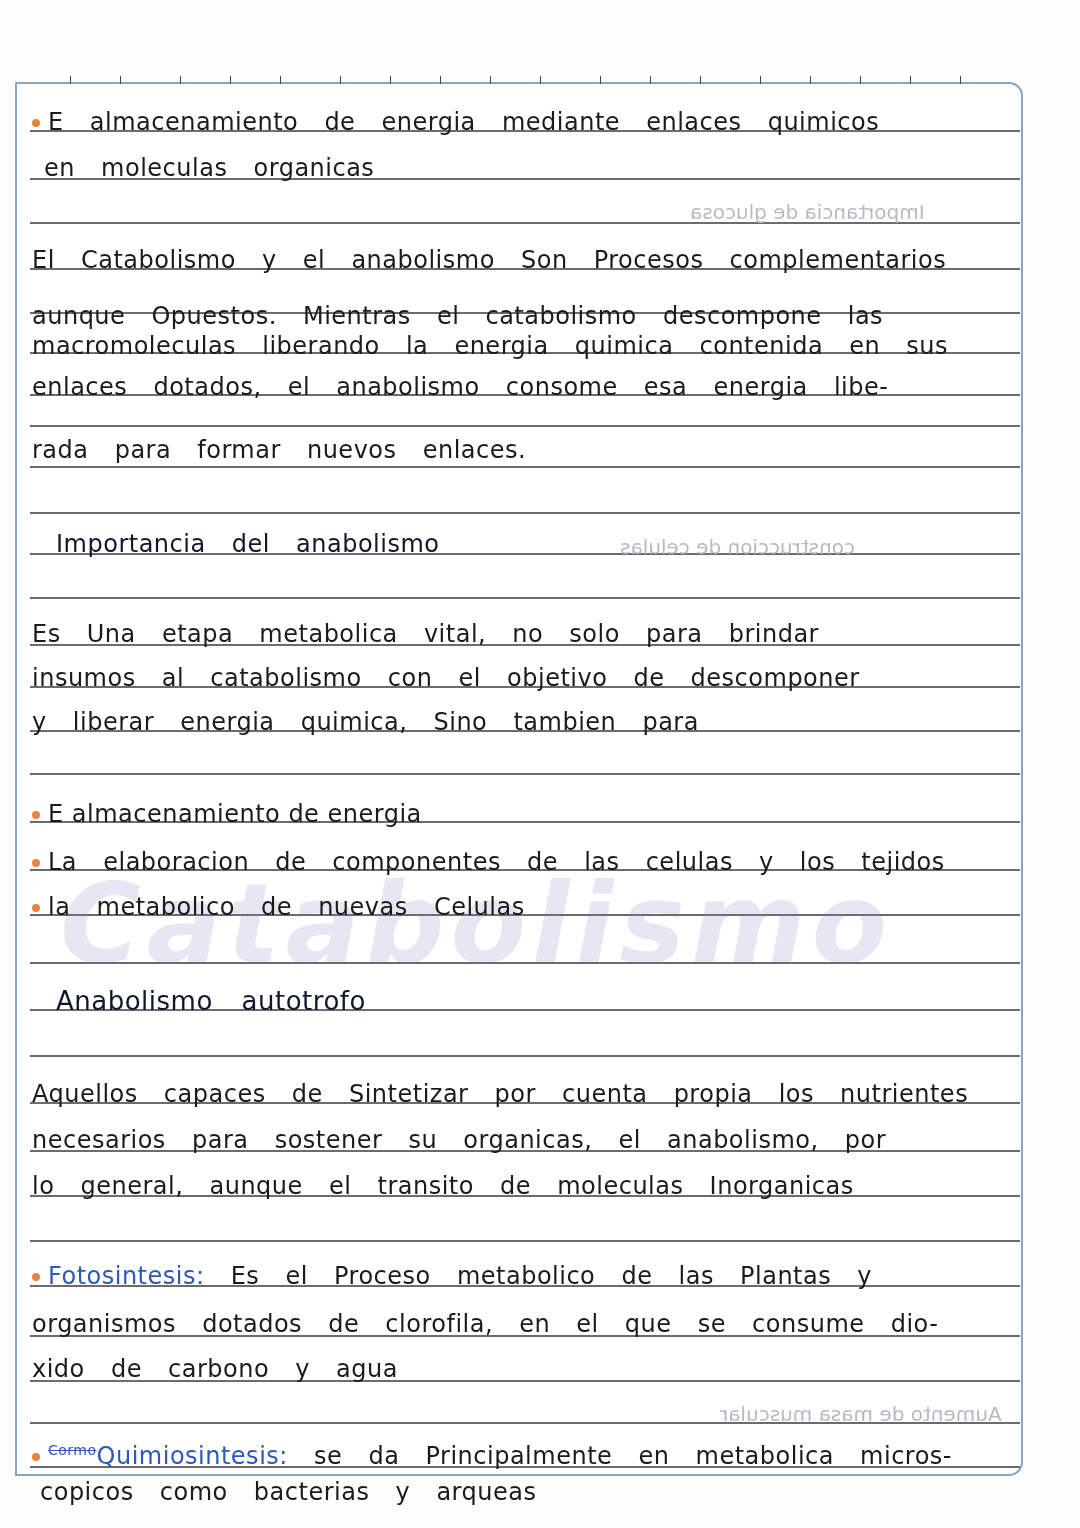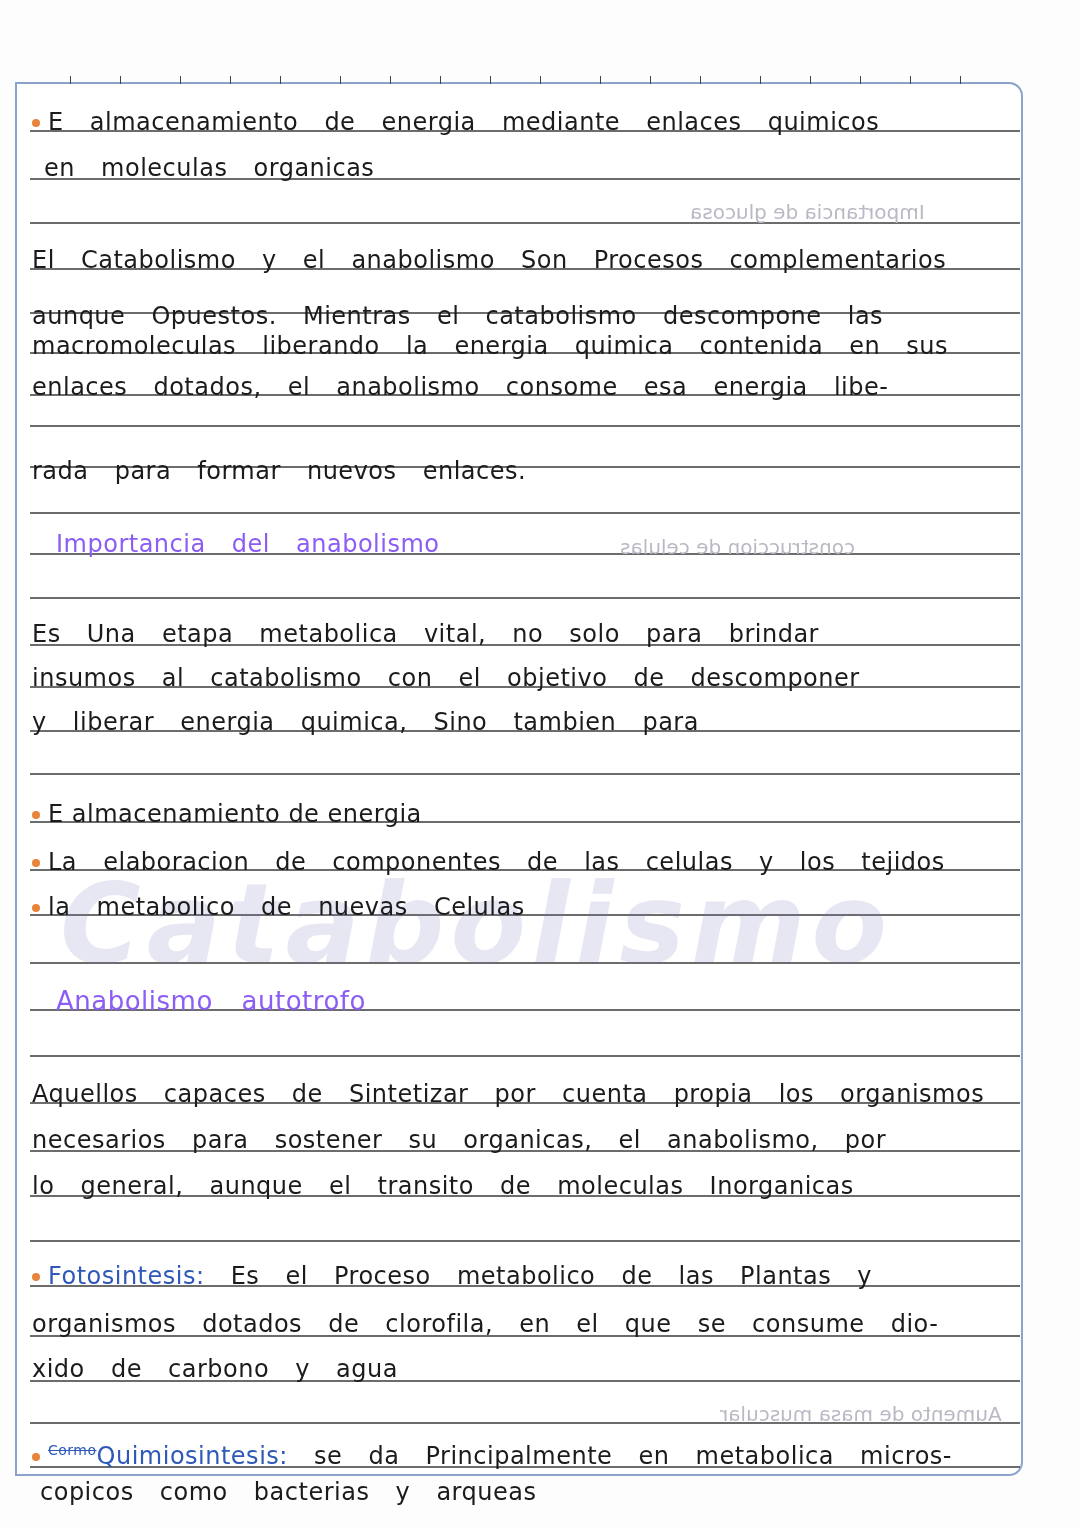--- a/index.html
+++ b/index.html
@@ -21,21 +21,21 @@
   .tick { position:absolute; top:0; width:1px; height:8px; background:#444; }
   .rule {
     position:absolute; left:30px; width:990px; height:2px; background:#3b3b3b; opacity:.75;
   }
   .line {
     position:absolute; left:32px; white-space:nowrap;
     font-size:24px; color:#1b1b1b; letter-spacing:0.5px;
   }
   .line.wide { word-spacing:18px; }
   .bullet { display:inline-block; width:8px; height:8px; border-radius:50%; background:#e8833a; margin-right:8px; vertical-align:middle; }
-  .heading-purple { color:#8b5cf6; }
+  .heading-purple { color:#0f172a; }
   .heading-blue { color:#2f59b8; }
   .faint {
     position:absolute; color:#b9b9c5; font-size:20px; white-space:nowrap; transform:scaleX(-1);
   }
   .watermark {
     position:absolute; color:rgba(120,120,190,0.18); font-size:110px; font-weight:bold; white-space:nowrap;
     letter-spacing:6px;
     font-style:italic;
   }
 </style>
@@ -108,39 +108,39 @@
 
 <div class="line wide" style="top:108px">
   <span class="bullet"></span><span>E almacenamiento de energia mediante enlaces quimicos</span>
 </div>
 <div class="line wide" style="top:154px;left:44px">en moleculas organicas</div>
 
 <div class="line wide" style="top:246px">El Catabolismo y el anabolismo Son Procesos complementarios</div>
 <div class="line wide" style="top:302px">aunque Opuestos. Mientras el catabolismo descompone las</div>
 <div class="line wide" style="top:332px">macromoleculas liberando la energia quimica contenida en sus</div>
 <div class="line wide" style="top:373px">enlaces dotados, el anabolismo consome esa energia libe-</div>
-<div class="line wide" style="top:457px">rada para formar nuevos enlaces.</div>
+<div class="line wide" style="top:436px">rada para formar nuevos enlaces.</div>
 
 <div class="line heading-purple wide" style="top:530px;left:56px">Importancia del anabolismo</div>
 <div class="line wide" style="top:620px">Es Una etapa metabolica vital, no solo para brindar</div>
 <div class="line wide" style="top:664px">insumos al catabolismo con el objetivo de descomponer</div>
 <div class="line wide" style="top:708px">y liberar energia quimica, Sino tambien para</div>
 
 <div class="line" style="top:800px">
   <span class="bullet"></span><span>E almacenamiento de energia</span>
 </div>
 <div class="line wide" style="top:848px">
   <span class="bullet"></span><span>La elaboracion de componentes de las celulas y los tejidos</span>
 </div>
 <div class="line wide" style="top:893px">
   <span class="bullet"></span><span>la metabolico de nuevas Celulas</span>
 </div>
 
 <div class="line heading-purple" style="top:986px;left:56px;font-size:26px;word-spacing:20px">Anabolismo autotrofo</div>
-<div class="line wide" style="top:1080px">Aquellos capaces de Sintetizar por cuenta propia los organismos</div>
+<div class="line wide" style="top:1080px">Aquellos capaces de Sintetizar por cuenta propia los nutrientes</div>
 <div class="line wide" style="top:1126px">necesarios para sostener su organicas, el anabolismo, por</div>
 <div class="line wide" style="top:1172px">lo general, aunque el transito de moleculas Inorganicas</div>
 
 <div class="line wide" style="top:1262px">
   <span class="bullet"></span><span class="heading-blue">Fotosintesis:</span>
   <span>Es el Proceso metabolico de las Plantas y</span>
 </div>
 <div class="line wide" style="top:1310px">organismos dotados de clorofila, en el que se consume dio-</div>
 <div class="line wide" style="top:1355px">xido de carbono y agua</div>
 

